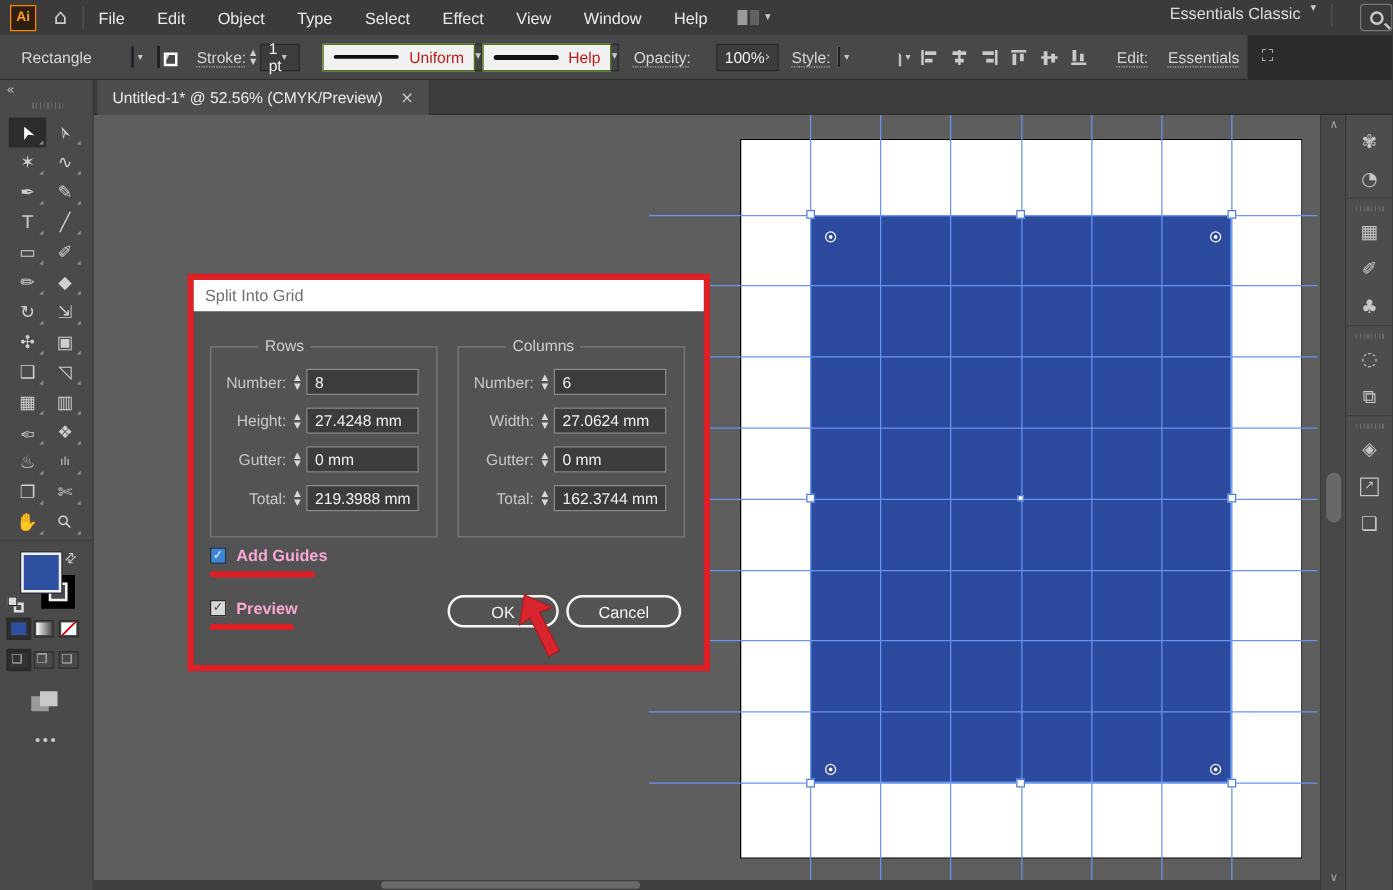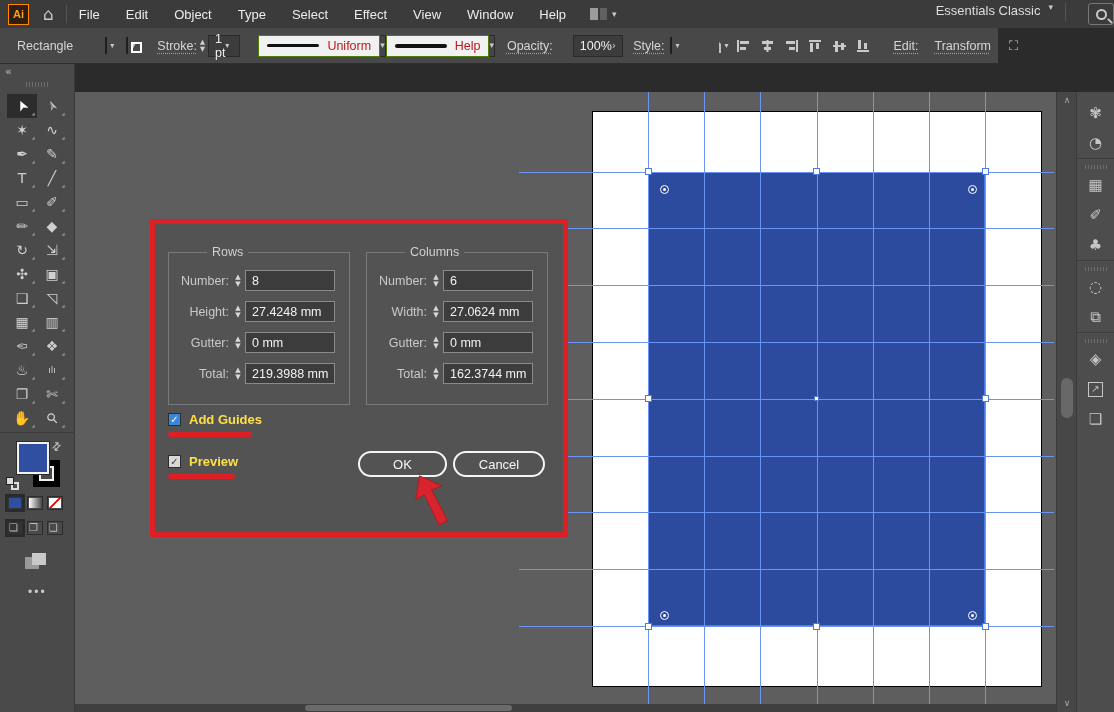--- a/index.html
+++ b/index.html
@@ -124,21 +124,21 @@
   .frow{display:flex;align-items:center;height:21px;}
   .flabel{width:60px;text-align:right;color:#c9c9c9;margin-right:2px;}
   .fstep{display:flex;flex-direction:column;line-height:5px;width:14px;align-items:center;}
   .fstep span{font-size:7px;color:#d9d9d9;}
   .finput{width:90px;height:21px;background:#3c3c3c;border:1px solid #8a8a8a;color:#f2f2f2;
           display:flex;align-items:center;padding-left:6px;}
   .chk-row{position:absolute;display:flex;align-items:center;gap:8px;}
   .chk{width:13px;height:13px;display:flex;align-items:center;justify-content:center;font-size:10px;border:1px solid #2e2e2e;}
   .chk.blue{background:#3887d9;color:#fff;}
   .chk.lite{background:#d8d8d8;color:#3a3a3a;}
-  .chk-label{color:#fde047;font-weight:bold;font-size:13px;}
+  .chk-label{color:#f9a8d4;font-weight:bold;font-size:13px;}
   .red-line{position:absolute;height:5px;background:#dd2026;border-radius:3px;}
   .dlg-btn{position:absolute;top:227px;height:26px;border:2px solid #f5f5f5;border-radius:14px;background:#535353;
            color:#f5f5f5;font-size:13px;display:flex;align-items:center;justify-content:center;}
   #ok-btn{left:203px;width:89px;} #cancel-btn{left:298px;width:92px;}
   #red-arrow{position:absolute;left:412px;top:472px;width:56px;height:58px;z-index:50;}
 </style>
 </head>
 <body>
 
 <div id="app">
@@ -258,21 +258,21 @@
       <svg width="15" height="14">
           <g fill="#c9c9c9">
             <rect x="1" y="11" width="12" height="2"></rect>
             <rect x="2" y="1" width="3" height="9"></rect>
             <rect x="8" y="4" width="3" height="6"></rect>
           </g>
         </svg>
     </span>
     <span class="cb-sep"></span>
     <span class="u-dot">Edit:</span>
-    <span class="u-dot" style="margin-left:16px">Transform</span>
+    <span class="u-dot" style="margin-left:16px">Essentials</span>
     <span class="cb-sep"></span>
     <span class="corner-ic glyph">⛶</span>
   </div>
 
   <div id="toolbar">
     <span class="collapse glyph">«</span>
     <span class="grip-h"></span>
     <div id="tools">
         <div class="tool active">
           <span class="glyph" style="transform: rotate(-115deg);">➤</span>
@@ -392,20 +392,26 @@
           </span>
       </div>
       <span id="screen-mode">
           <span class="r1"></span>
           <span class="r2"></span>
         </span>
       <span id="tb-more">•••</span>
     </div>
   </div>
 
+  <div id="tabbar">
+    <div id="doc-tab">
+      <span>Untitled-1* @ 52.56% (CMYK/Preview)</span>
+      <span class="tab-close glyph">×</span>
+    </div>
+  </div>
 
   <div id="canvas">
     <div id="artboard"></div>
     <div id="overlays">
         <div id="grid-rect" style="left: 573px; top: 79.5px; width: 337px; height: 454.5px; background: rgb(45, 75, 158);"></div>
         <div class="guide v" style="left: 573px; top: 0px; height: 620px; background: rgb(106, 148, 241);"></div>
         <div class="guide v" style="left: 629.2px; top: 0px; height: 620px; background: rgb(106, 148, 241);"></div>
         <div class="guide v" style="left: 685.3px; top: 0px; height: 620px; background: rgb(106, 148, 241);"></div>
         <div class="guide v" style="left: 741.5px; top: 0px; height: 620px; background: rgb(106, 148, 241);"></div>
         <div class="guide v" style="left: 797.7px; top: 0px; height: 620px; background: rgb(106, 148, 241);"></div>
@@ -484,20 +490,23 @@
         <div class="dock-btn">
           <span class="boxed glyph">↗</span>
         </div>
         <div class="dock-btn">
           <span class="glyph">❏</span>
         </div>
       </div>
     </div>
 
   <div id="annotation-box">
+    <div id="dlg-title">
+      <span>Split Into Grid</span>
+    </div>
     <div id="dlg-body">
       <div class="fgroup" id="grp-rows">
         <span class="legend">Rows</span>
         <div class="frows" id="rows-fields">
             <div class="frow">
               <span class="flabel">Number:</span>
               <span class="fstep">
                 <span class="glyph">▲</span>
                 <span class="glyph">▼</span>
               </span>

